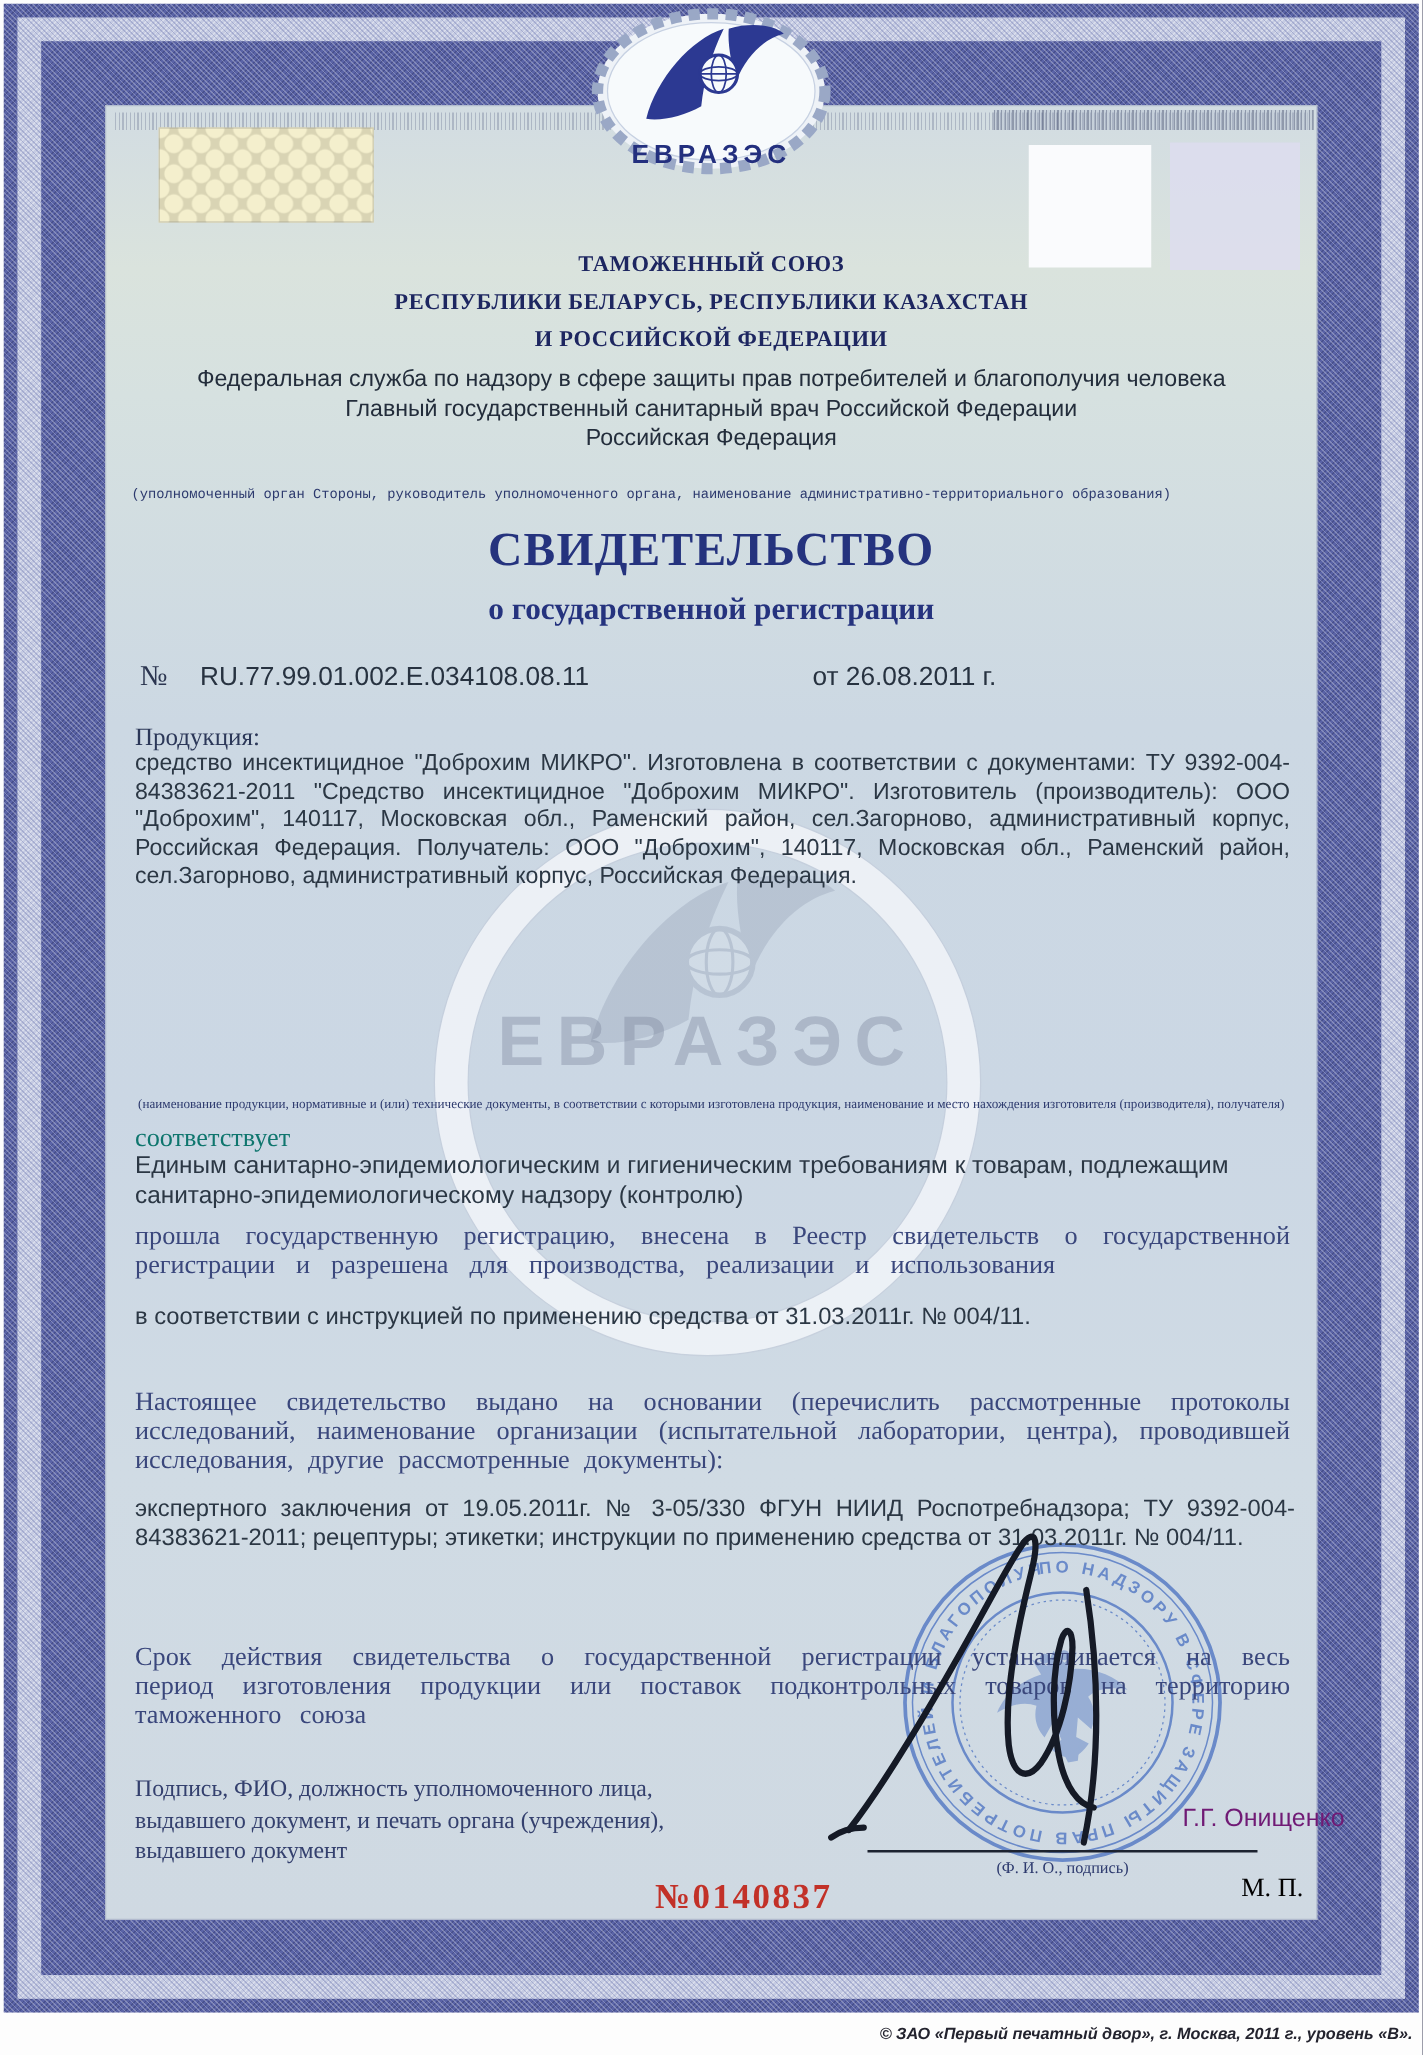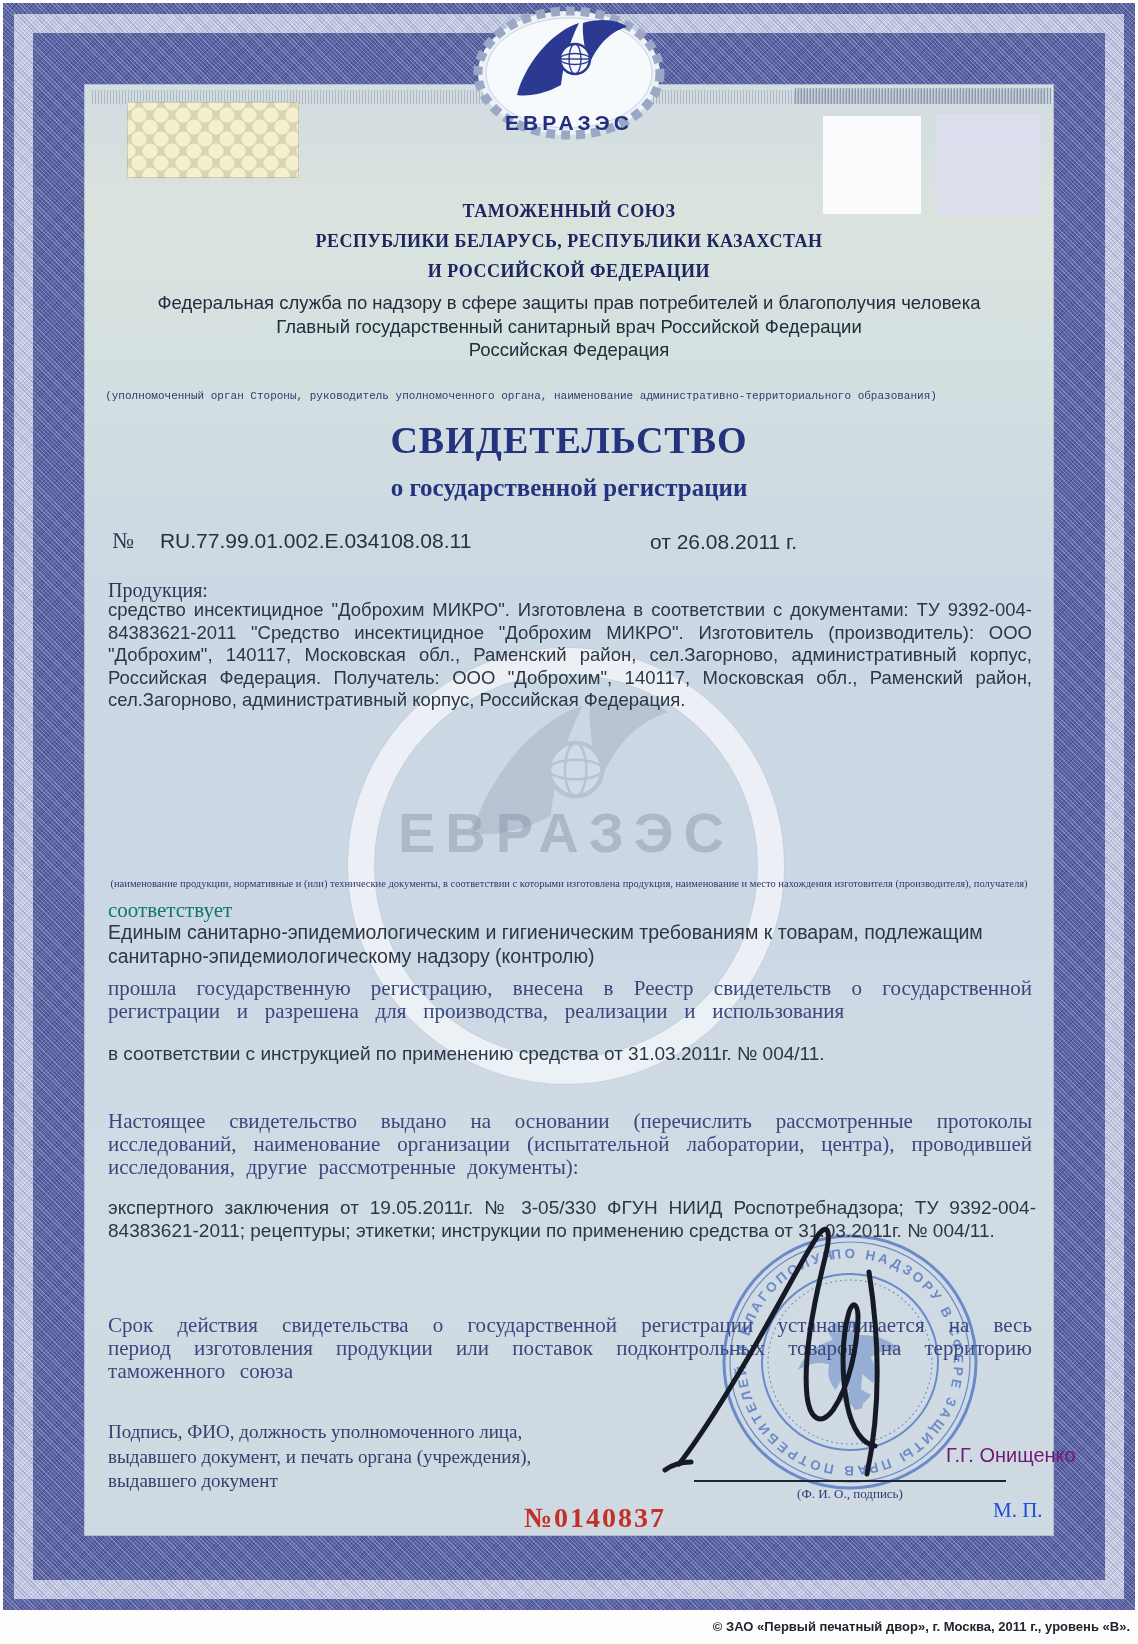--- a/index.html
+++ b/index.html
@@ -75,23 +75,23 @@
   .sans-par{font-family:"Liberation Sans","DejaVu Sans",sans-serif;font-size:18.5px;line-height:22.5px;color:#2b3744;text-align:justify;}
   .sootv{font-size:21px;color:#0f766e;text-align:right;}
   .serif-par{font-size:21px;line-height:23px;color:#3a477c;text-align:justify;}
   .ws-lg{word-spacing:.55em;}
   .ws-md{word-spacing:.30em;}
   .ws-sm{word-spacing:.45em;}
   .caption{font-size:19px;line-height:24.5px;color:#34406e;}
   .signer{font-family:"Liberation Sans","DejaVu Sans",sans-serif;font-size:20px;color:#701a75;}
   .sig-line{position:absolute;left:694px;top:1480px;width:312px;height:2px;background:#1d2330;z-index:5;}
   .fio-note{font-size:13px;color:#2d3a6e;}
-  .mp{font-size:21px;color:#1d4ed8;}
+  .mp{font-size:21px;color:#000000;}
   .serial{font-weight:bold;font-size:28px;letter-spacing:2px;color:#c23128;}
-  .footer{font-family:"Liberation Sans","DejaVu Sans",sans-serif;font-size:13px;font-weight:600;color:#23232e;}
+  .footer{font-family:"Liberation Sans","DejaVu Sans",sans-serif;font-size:13px;font-weight:600;color:#23232e;font-style:italic;}
   .stamp{position:absolute;left:716px;top:1228px;width:268px;height:268px;z-index:2;opacity:.82;transform:rotate(-10deg);}
   .signature{position:absolute;left:655px;top:1212px;width:270px;height:280px;z-index:4;}
 </style>
 </head>
 <body>
 
 <div class="cert">
 
   <div class="band band-dark band1"></div>
   <div class="band band2"></div>

